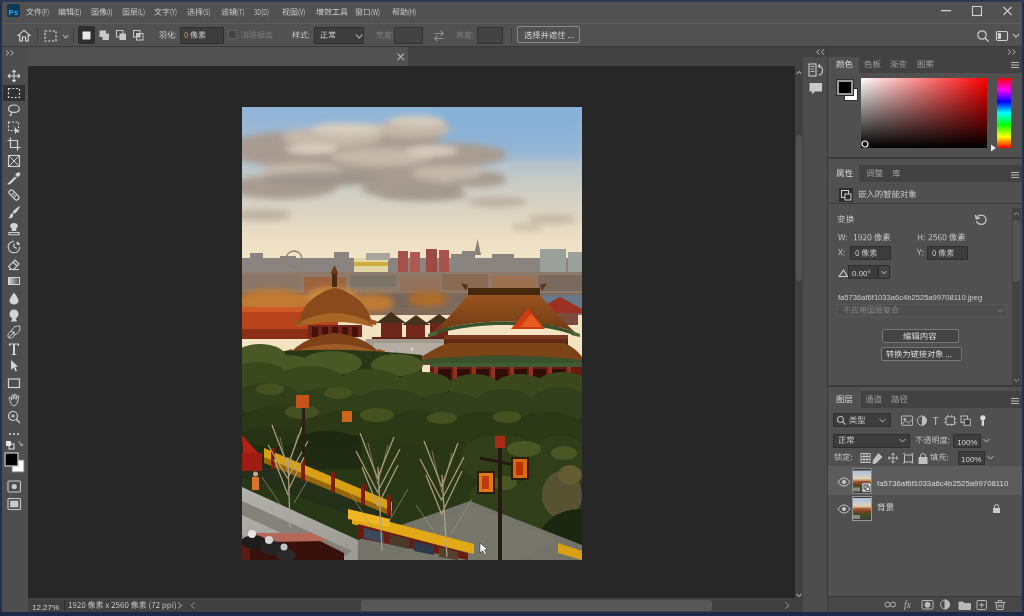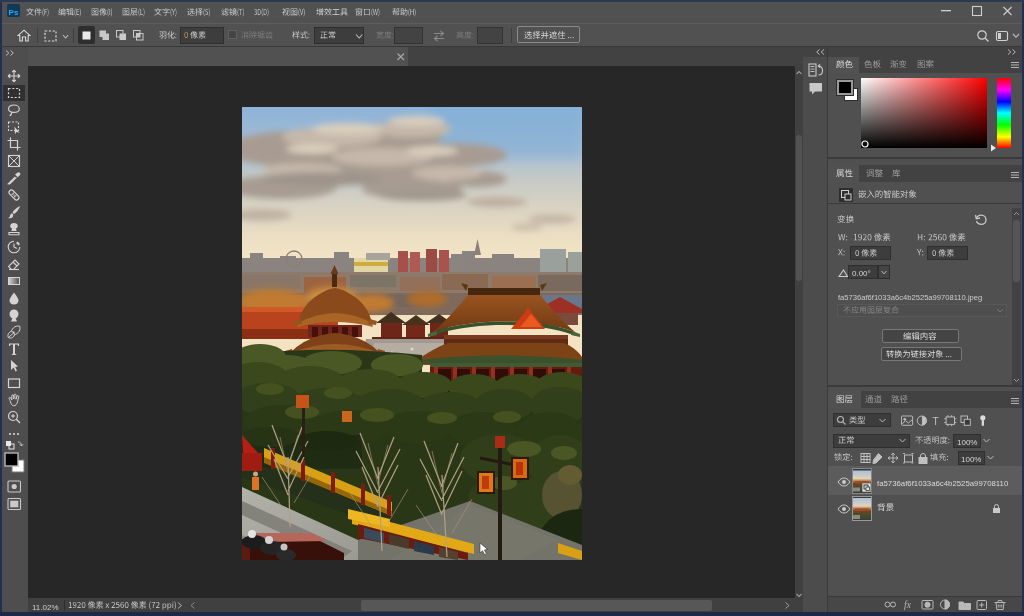--- a/index.html
+++ b/index.html
@@ -260,21 +260,21 @@
 <div class="abs" style="left:28px;top:66px;width:767px;height:532px;background:#272727"></div>
 <div class="abs" style="left:795px;top:66px;width:8px;height:532px;background:#404040"></div>
 <div class="abs" style="left:796px;top:135px;width:6px;height:146px;background:#525252;border-radius:3px"></div>
 <svg class="abs" style="left:795px;top:69px" width="8" height="8">
       <path d="M1.5 5 L4 2.5 L6.5 5" fill="none" stroke="#9a9a9a" stroke-width="1.1"></path>
     </svg>
 <svg class="abs" style="left:795px;top:591px" width="8" height="8">
       <path d="M1.5 3 L4 5.5 L6.5 3" fill="none" stroke="#9a9a9a" stroke-width="1.1"></path>
     </svg>
 <div class="abs" style="left:28px;top:598px;width:775px;height:14px;background:#404040"></div>
-<div class="txt" style="left:32px;top:602px;font-size:8px;color:#cfcfcf">11.02%</div>
+<div class="txt" style="left:32px;top:602px;font-size:8px;color:#cfcfcf">12.27%</div>
 <div class="abs" style="left:64px;top:600px;width:1px;height:11px;background:#2e2e2e"></div>
 <svg style="position:absolute;left:68px;top:601px" width="110" height="11">
       <path d="M0.7 6.9H3.9V6.3H2.7V1H2.2C1.9 1.2 1.5 1.3 1 1.4V1.9H2V6.3H0.7Z M6.3 7C7.4 7 8.4 6.1 8.4 3.7C8.4 1.8 7.6 0.9 6.5 0.9C5.6 0.9 4.8 1.7 4.8 2.8C4.8 4 5.4 4.7 6.4 4.7C6.9 4.7 7.4 4.4 7.8 3.9C7.7 5.8 7 6.4 6.3 6.4C5.9 6.4 5.6 6.2 5.3 5.9L4.9 6.4C5.2 6.7 5.7 7 6.3 7ZM7.8 3.3C7.4 3.9 6.9 4.1 6.5 4.1C5.8 4.1 5.5 3.6 5.5 2.8C5.5 2 5.9 1.5 6.5 1.5C7.2 1.5 7.7 2.1 7.8 3.3Z M9.2 6.9H12.9V6.2H11.3C11 6.2 10.6 6.3 10.3 6.3C11.7 5 12.6 3.8 12.6 2.6C12.6 1.6 12 0.9 10.9 0.9C10.2 0.9 9.7 1.2 9.2 1.8L9.6 2.2C10 1.8 10.4 1.5 10.8 1.5C11.6 1.5 11.9 2 11.9 2.7C11.9 3.7 11.1 4.8 9.2 6.4Z M15.5 7C16.7 7 17.4 6 17.4 3.9C17.4 1.9 16.7 0.9 15.5 0.9C14.4 0.9 13.7 1.9 13.7 3.9C13.7 6 14.4 7 15.5 7ZM15.5 6.4C14.9 6.4 14.4 5.6 14.4 3.9C14.4 2.2 14.9 1.5 15.5 1.5C16.2 1.5 16.7 2.2 16.7 3.9C16.7 5.6 16.2 6.4 15.5 6.4Z M23.4 1.2H24.9C24.7 1.4 24.6 1.7 24.4 1.8H22.9C23.1 1.6 23.3 1.4 23.4 1.2ZM23.4 0.2C23.1 0.8 22.5 1.7 21.6 2.3C21.7 2.4 21.9 2.6 22 2.7C22.1 2.6 22.3 2.5 22.4 2.3V3.6H23.7C23.3 3.9 22.7 4.2 21.8 4.5C22 4.6 22.1 4.8 22.2 4.9C22.9 4.7 23.4 4.4 23.8 4.1C24 4.2 24.1 4.3 24.2 4.5C23.6 4.9 22.6 5.4 21.8 5.7C22 5.8 22.1 5.9 22.2 6.1C22.9 5.8 23.8 5.3 24.4 4.8C24.5 5 24.5 5.1 24.6 5.2C23.9 5.9 22.8 6.5 21.8 6.8C21.9 6.9 22 7.1 22.1 7.2C23 6.9 24 6.4 24.7 5.8C24.8 6.3 24.7 6.7 24.5 6.9C24.4 7 24.3 7 24.1 7C24 7 23.8 7 23.6 7C23.7 7.1 23.7 7.4 23.7 7.5C23.9 7.5 24.1 7.5 24.2 7.5C24.5 7.5 24.7 7.5 24.9 7.2C25.3 6.9 25.4 6 25.1 5.2L25.5 5C25.8 5.9 26.3 6.7 26.9 7.1C27 6.9 27.2 6.7 27.3 6.6C26.7 6.3 26.2 5.6 25.9 4.8C26.2 4.6 26.6 4.5 26.8 4.3L26.4 3.9C26 4.2 25.5 4.5 25 4.8C24.8 4.4 24.5 4.1 24.2 3.8L24.4 3.6H26.7V1.8H25C25.3 1.6 25.5 1.3 25.7 1L25.3 0.7L25.2 0.7H23.8L24 0.3ZM23 2.3H24.4C24.3 2.5 24.3 2.8 24.1 3.1H23ZM24.9 2.3H26.2V3.1H24.6C24.8 2.8 24.9 2.5 24.9 2.3ZM21.6 0.2C21.2 1.4 20.5 2.6 19.8 3.4C19.9 3.5 20.1 3.8 20.1 4C20.4 3.7 20.6 3.4 20.8 3.1V7.5H21.4V2.2C21.7 1.6 22 1 22.2 0.4Z M32.6 6.2C33.3 6.5 34.2 7 34.6 7.4L35.1 7C34.6 6.7 33.7 6.2 33.1 5.9ZM29.9 5.9C29.4 6.3 28.6 6.7 27.9 7C28.1 7.1 28.3 7.3 28.4 7.4C29.1 7.1 29.9 6.6 30.4 6.1ZM29.1 4.5C29.2 4.5 29.5 4.4 31.1 4.4C30.3 4.7 29.7 4.9 29.4 5C29 5.2 28.6 5.2 28.3 5.3C28.4 5.4 28.5 5.7 28.5 5.8C28.7 5.7 29 5.7 31.4 5.6V6.8C31.4 6.9 31.4 6.9 31.2 6.9C31.1 7 30.7 7 30.2 6.9C30.3 7.1 30.4 7.3 30.4 7.5C31 7.5 31.4 7.5 31.6 7.4C31.9 7.3 32 7.1 32 6.8V5.5L34 5.4C34.2 5.6 34.4 5.8 34.5 5.9L35 5.6C34.6 5.2 33.9 4.7 33.4 4.4L32.9 4.6C33.1 4.8 33.3 4.9 33.5 5L30.2 5.2C31.3 4.8 32.4 4.4 33.5 3.8L33.1 3.4C32.8 3.6 32.4 3.7 32.1 3.9L30.2 4C30.7 3.8 31.1 3.6 31.5 3.3L31.3 3.2H35.2V2.7H31.8V2.2H34.3V1.7H31.8V1.2H34.8V0.7H31.8V0.2H31.2V0.7H28.4V1.2H31.2V1.7H28.8V2.2H31.2V2.7H28V3.2H30.8C30.3 3.5 29.7 3.8 29.5 3.9C29.3 3.9 29.1 4 28.9 4C29 4.2 29.1 4.4 29.1 4.5Z M37.5 6.9H38.2L38.8 5.9C39 5.6 39.1 5.3 39.3 5.1H39.3C39.5 5.3 39.6 5.6 39.8 5.9L40.4 6.9H41.2L39.8 4.7L41.1 2.5H40.3L39.8 3.5C39.7 3.7 39.5 4 39.4 4.2H39.4C39.2 4 39.1 3.7 39 3.5L38.4 2.5H37.6L38.9 4.6Z M43.5 6.9H47.2V6.2H45.5C45.2 6.2 44.9 6.3 44.6 6.3C46 5 46.9 3.8 46.9 2.6C46.9 1.6 46.2 0.9 45.2 0.9C44.4 0.9 43.9 1.2 43.4 1.8L43.9 2.2C44.2 1.8 44.6 1.5 45.1 1.5C45.8 1.5 46.2 2 46.2 2.7C46.2 3.7 45.3 4.8 43.5 6.4Z M49.7 7C50.6 7 51.6 6.3 51.6 5C51.6 3.7 50.8 3.1 49.8 3.1C49.5 3.1 49.2 3.2 48.9 3.3L49.1 1.6H51.3V1H48.4L48.2 3.8L48.6 4C49 3.8 49.2 3.7 49.6 3.7C50.4 3.7 50.8 4.2 50.8 5C50.8 5.8 50.3 6.4 49.6 6.4C48.9 6.4 48.5 6.1 48.1 5.7L47.8 6.2C48.2 6.6 48.7 7 49.7 7Z M54.4 7C55.3 7 56.1 6.2 56.1 5.1C56.1 3.8 55.5 3.2 54.5 3.2C54 3.2 53.5 3.5 53.1 3.9C53.2 2.1 53.8 1.5 54.6 1.5C55 1.5 55.4 1.7 55.6 2L56 1.5C55.7 1.2 55.2 0.9 54.6 0.9C53.5 0.9 52.4 1.8 52.4 4.1C52.4 6 53.3 7 54.4 7ZM53.2 4.5C53.5 4 54 3.8 54.3 3.8C55.1 3.8 55.4 4.3 55.4 5.1C55.4 5.9 55 6.4 54.4 6.4C53.7 6.4 53.2 5.7 53.2 4.5Z M58.7 7C59.8 7 60.5 6 60.5 3.9C60.5 1.9 59.8 0.9 58.7 0.9C57.5 0.9 56.8 1.9 56.8 3.9C56.8 6 57.5 7 58.7 7ZM58.7 6.4C58 6.4 57.5 5.6 57.5 3.9C57.5 2.2 58 1.5 58.7 1.5C59.3 1.5 59.8 2.2 59.8 3.9C59.8 5.6 59.3 6.4 58.7 6.4Z M66.6 1.2H68C67.9 1.4 67.7 1.7 67.5 1.8H66C66.2 1.6 66.4 1.4 66.6 1.2ZM66.6 0.2C66.2 0.8 65.6 1.7 64.7 2.3C64.8 2.4 65 2.6 65.1 2.7C65.3 2.6 65.4 2.5 65.5 2.3V3.6H66.8C66.4 3.9 65.8 4.2 65 4.5C65.1 4.6 65.2 4.8 65.3 4.9C66 4.7 66.6 4.4 66.9 4.1C67.1 4.2 67.2 4.3 67.3 4.5C66.7 4.9 65.7 5.4 65 5.7C65.1 5.8 65.2 5.9 65.3 6.1C66 5.8 66.9 5.3 67.5 4.8C67.6 5 67.6 5.1 67.7 5.2C67.1 5.9 65.9 6.5 64.9 6.8C65 6.9 65.2 7.1 65.2 7.2C66.1 6.9 67.1 6.4 67.8 5.8C67.9 6.3 67.8 6.7 67.6 6.9C67.5 7 67.4 7 67.2 7C67.1 7 66.9 7 66.7 7C66.8 7.1 66.8 7.4 66.8 7.5C67 7.5 67.2 7.5 67.3 7.5C67.6 7.5 67.8 7.5 68 7.2C68.4 6.9 68.5 6 68.2 5.2L68.6 5C68.9 5.9 69.4 6.7 70 7.1C70.1 6.9 70.3 6.7 70.4 6.6C69.8 6.3 69.3 5.6 69.1 4.8C69.4 4.6 69.7 4.5 69.9 4.3L69.5 3.9C69.2 4.2 68.6 4.5 68.1 4.8C67.9 4.4 67.6 4.1 67.3 3.8L67.5 3.6H69.9V1.8H68.2C68.4 1.6 68.6 1.3 68.8 1L68.4 0.7L68.3 0.7H66.9L67.1 0.3ZM66.1 2.3H67.5C67.5 2.5 67.4 2.8 67.2 3.1H66.1ZM68 2.3H69.3V3.1H67.8C67.9 2.8 68 2.5 68 2.3ZM64.8 0.2C64.3 1.4 63.6 2.6 62.9 3.4C63 3.5 63.2 3.8 63.2 4C63.5 3.7 63.7 3.4 63.9 3.1V7.5H64.5V2.2C64.8 1.6 65.1 1 65.3 0.4Z M75.8 6.2C76.4 6.5 77.3 7 77.7 7.4L78.2 7C77.7 6.7 76.9 6.2 76.2 5.9ZM73 5.9C72.5 6.3 71.8 6.7 71 7C71.2 7.1 71.4 7.3 71.5 7.4C72.2 7.1 73 6.6 73.6 6.1ZM72.2 4.5C72.4 4.5 72.6 4.4 74.2 4.4C73.5 4.7 72.8 4.9 72.6 5C72.1 5.2 71.7 5.2 71.5 5.3C71.5 5.4 71.6 5.7 71.6 5.8C71.8 5.7 72.1 5.7 74.5 5.6V6.8C74.5 6.9 74.5 6.9 74.3 6.9C74.2 7 73.8 7 73.3 6.9C73.4 7.1 73.5 7.3 73.5 7.5C74.1 7.5 74.5 7.5 74.8 7.4C75 7.3 75.1 7.1 75.1 6.8V5.5L77.1 5.4C77.3 5.6 77.5 5.8 77.6 5.9L78.1 5.6C77.7 5.2 77 4.7 76.5 4.4L76.1 4.6C76.2 4.8 76.4 4.9 76.6 5L73.3 5.2C74.4 4.8 75.5 4.4 76.6 3.8L76.2 3.4C75.9 3.6 75.6 3.7 75.2 3.9L73.4 4C73.8 3.8 74.2 3.6 74.6 3.3L74.4 3.2H78.3V2.7H75V2.2H77.4V1.7H75V1.2H77.9V0.7H75V0.2H74.4V0.7H71.5V1.2H74.4V1.7H72V2.2H74.4V2.7H71.1V3.2H73.9C73.4 3.5 72.8 3.8 72.6 3.9C72.4 3.9 72.2 4 72.1 4C72.1 4.2 72.2 4.4 72.2 4.5Z M82.4 8.4 82.8 8.2C82.1 7.1 81.8 5.8 81.8 4.4C81.8 3 82.1 1.7 82.8 0.5L82.4 0.3C81.6 1.5 81.2 2.8 81.2 4.4C81.2 6 81.6 7.3 82.4 8.4Z M84.8 6.9H85.5C85.6 4.6 85.9 3.2 87.2 1.5V1H83.6V1.6H86.4C85.3 3.2 84.9 4.7 84.8 6.9Z M88 6.9H91.6V6.2H90C89.7 6.2 89.4 6.3 89.1 6.3C90.4 5 91.4 3.8 91.4 2.6C91.4 1.6 90.7 0.9 89.7 0.9C88.9 0.9 88.4 1.2 87.9 1.8L88.4 2.2C88.7 1.8 89.1 1.5 89.6 1.5C90.3 1.5 90.6 2 90.6 2.7C90.6 3.7 89.8 4.8 88 6.4Z M94.6 8.7H95.3V7.2L95.3 6.5C95.7 6.8 96.1 7 96.5 7C97.5 7 98.4 6.1 98.4 4.6C98.4 3.3 97.8 2.4 96.6 2.4C96.1 2.4 95.7 2.7 95.3 3H95.2L95.2 2.5H94.6ZM96.4 6.4C96.1 6.4 95.7 6.3 95.3 5.9V3.6C95.7 3.2 96.1 3 96.5 3C97.3 3 97.6 3.7 97.6 4.6C97.6 5.7 97.1 6.4 96.4 6.4Z M99.5 8.7H100.3V7.2L100.2 6.5C100.6 6.8 101.1 7 101.4 7C102.4 7 103.3 6.1 103.3 4.6C103.3 3.3 102.7 2.4 101.6 2.4C101.1 2.4 100.6 2.7 100.2 3H100.2L100.1 2.5H99.5ZM101.3 6.4C101 6.4 100.7 6.3 100.3 5.9V3.6C100.7 3.2 101.1 3 101.4 3C102.3 3 102.6 3.7 102.6 4.6C102.6 5.7 102 6.4 101.3 6.4Z M104.5 6.9H105.2V2.5H104.5ZM104.9 1.6C105.2 1.6 105.4 1.4 105.4 1.2C105.4 0.9 105.2 0.7 104.9 0.7C104.6 0.7 104.4 0.9 104.4 1.2C104.4 1.4 104.6 1.6 104.9 1.6Z M106.8 8.4C107.5 7.3 107.9 6 107.9 4.4C107.9 2.8 107.5 1.5 106.8 0.3L106.3 0.5C107 1.7 107.3 3 107.3 4.4C107.3 5.8 107 7.1 106.3 8.2Z" fill="#cfcfcf"></path>
     </svg>
 <svg class="abs" style="left:176px;top:601px" width="8" height="9">
       <path d="M2 1.5 L5.5 4.5 L2 7.5" fill="none" stroke="#b0b0b0" stroke-width="1"></path>
     </svg>
 <svg class="abs" style="left:189px;top:601px" width="8" height="9">
       <path d="M5.5 1.5 L2 4.5 L5.5 7.5" fill="none" stroke="#8a8a8a" stroke-width="1"></path>
     </svg>

